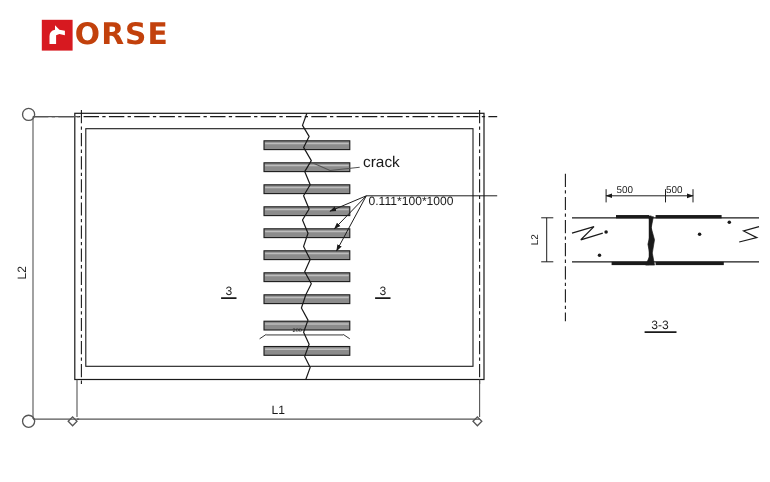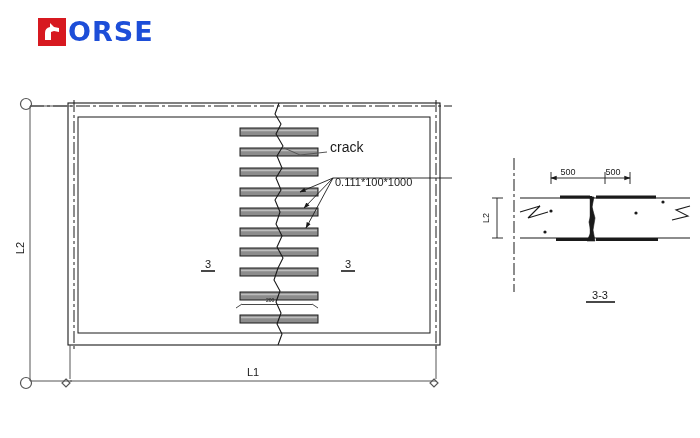--- a/index.html
+++ b/index.html
@@ -43,21 +43,21 @@
   .logo-text {
     position: absolute;
     left: 30px;
     top: 0px;
     height: 28px;
     line-height: 28px;
     font-family: "DejaVu Sans", sans-serif;
     font-size: 27px;
     font-weight: 700;
     letter-spacing: 1px;
-    color: #1d4ed8;
+    color: #c2410c;
   }
   svg text {
     font-family: "Liberation Sans", sans-serif;
     fill: #1a1a1a;
   }
   .lbl-dim {
     font-size: 11px;
   }
   .lbl-sect {
     font-size: 11px;

